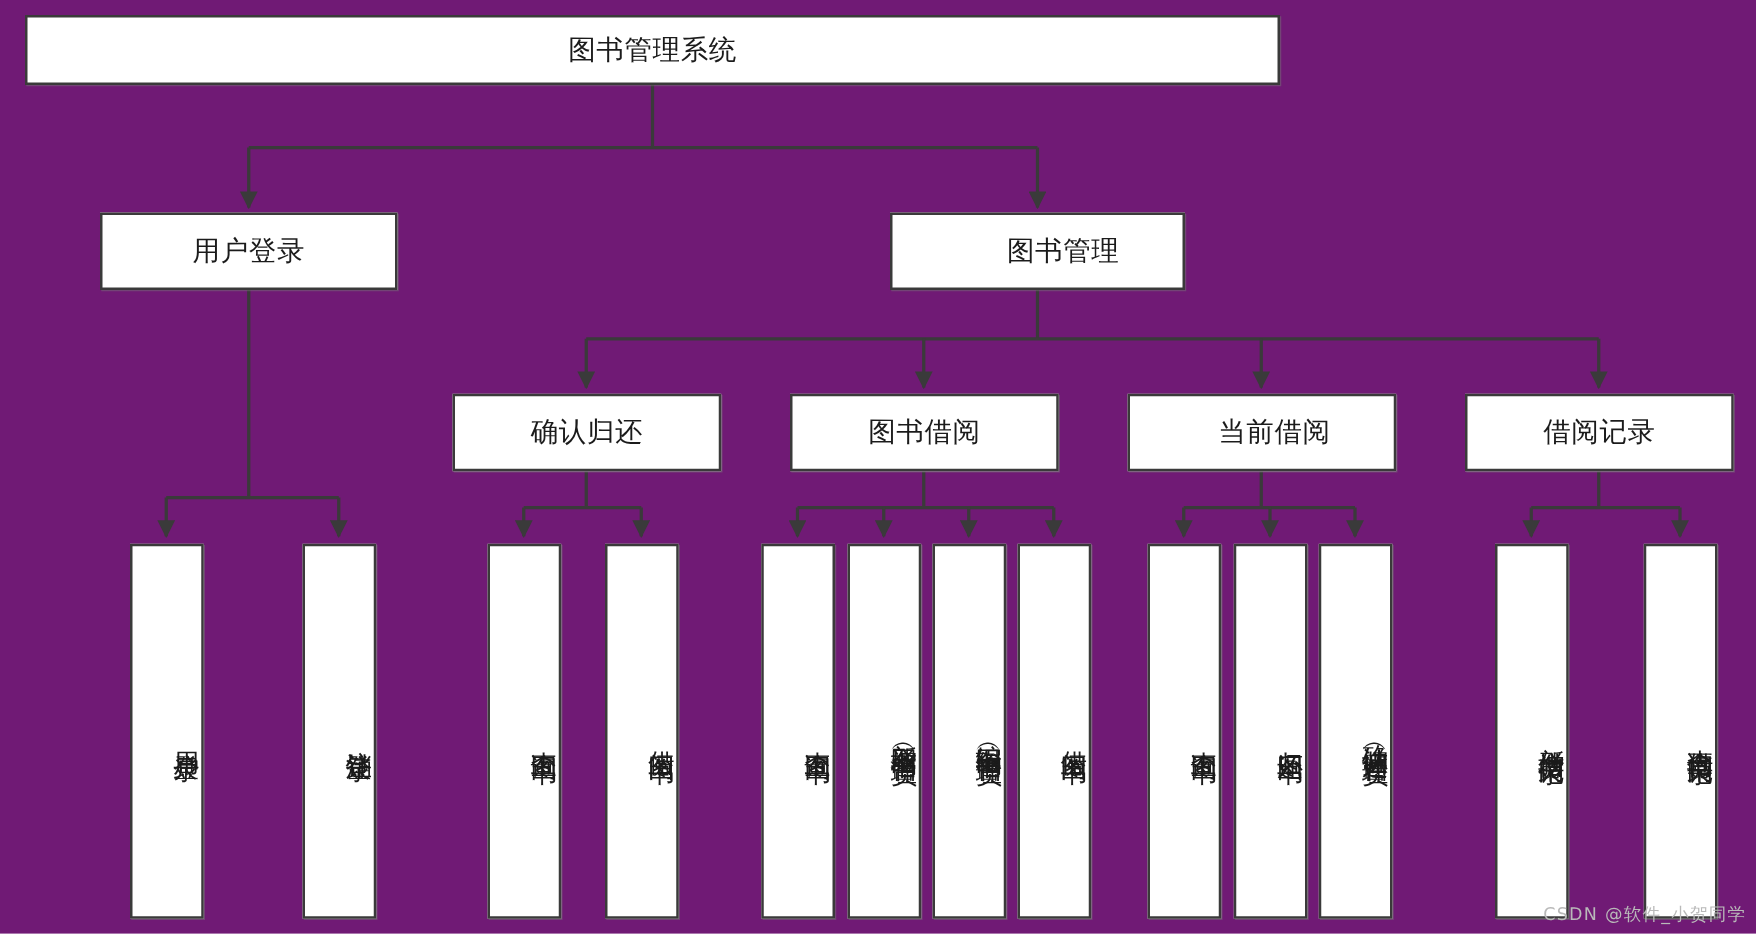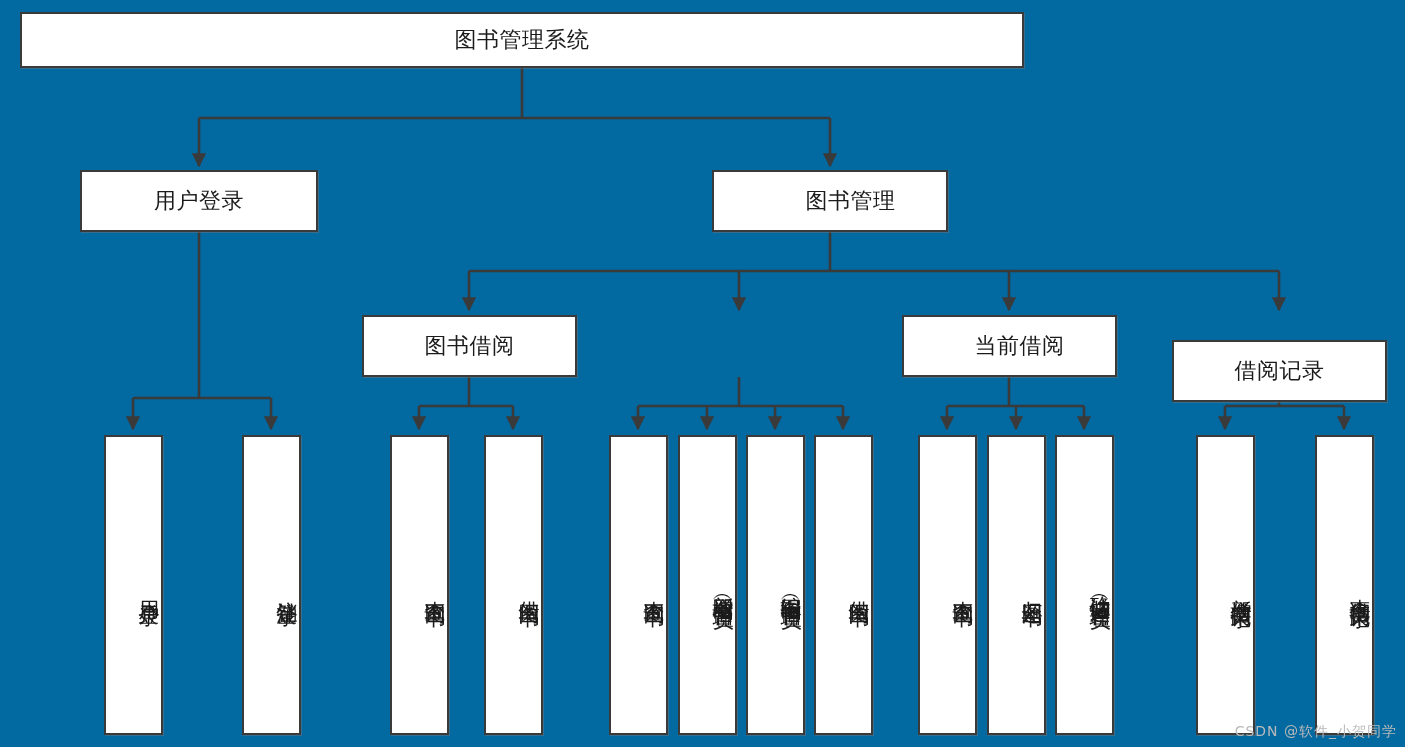--- a/index.html
+++ b/index.html
@@ -8,21 +8,21 @@
     padding: 0;
     background: #ffffff;
   }
   body {
     font-family: "DejaVu Sans", "Liberation Sans", sans-serif;
   }
   #diagram-root {
     position: relative;
     width: 1405px;
     height: 747px;
-    background: #0369a1;
+    background: #701a75;
     overflow: hidden;
   }
   #edge-layer {
     position: absolute;
     left: 0;
     top: 0;
     width: 1405px;
     height: 747px;
     pointer-events: none;
   }
@@ -131,26 +131,29 @@
   </div>
 
   <div class="node horizontal" style="left:80px; top:170px; width:238px; height:62px;">
     <span class="node-label">用户登录</span>
   </div>
   <div class="node horizontal" style="left:712px; top:170px; width:236px; height:62px;padding-left:41px;">
     <span class="node-label">图书管理</span>
   </div>
 
   <div class="node horizontal" style="left:362px; top:315px; width:215px; height:62px;">
+    <span class="node-label">确认归还</span>
+  </div>
+  <div class="node horizontal" style="left:632px; top:315px; width:215px; height:62px;">
     <span class="node-label">图书借阅</span>
   </div>
   <div class="node horizontal" style="left:902px; top:315px; width:215px; height:62px;padding-left:20px;">
     <span class="node-label">当前借阅</span>
   </div>
-  <div class="node horizontal" style="left:1172px; top:315px; width:215px; height:62px;margin-top:25px;">
+  <div class="node horizontal" style="left:1172px; top:315px; width:215px; height:62px;">
     <span class="node-label">借阅记录</span>
   </div>
 
   <div class="node vertical" style="left:104px; top:435px; width:59px; height:300px;">
     <span class="node-label">用户登录</span>
   </div>
   <div class="node vertical" style="left:242px; top:435px; width:59px; height:300px;">
     <span class="node-label">注销登录</span>
   </div>
 

